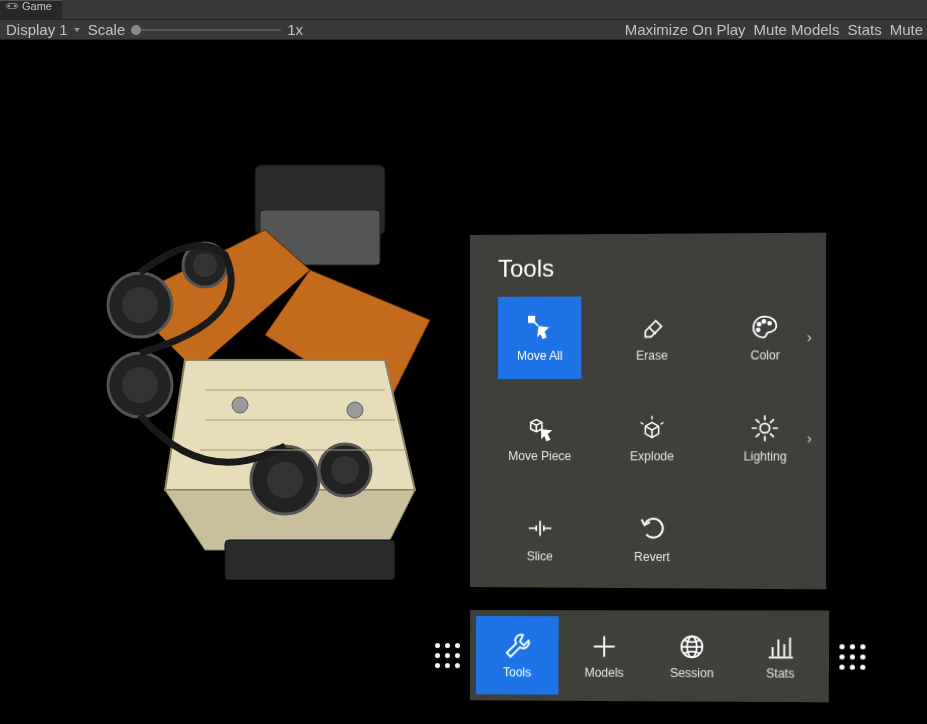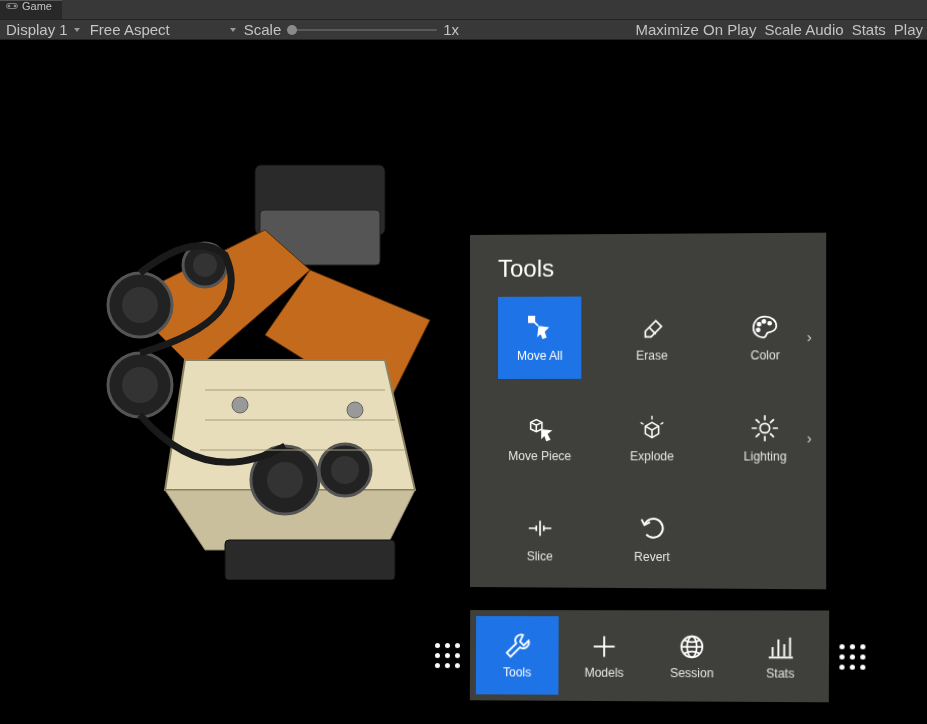--- a/index.html
+++ b/index.html
@@ -201,34 +201,30 @@
     </svg>
     <span>Game</span>
   </div>
 </div>
 
 <div class="toolbar">
   <div class="dropdown">
     <span>Display 1</span>
     <span class="caret"></span>
   </div>
-  <div class="dropdown" style="width:150px;justify-content:space-between;">
-    <span>Free Aspect</span>
-    <span class="caret"></span>
-  </div>
   <span>Scale</span>
   <div class="slider-track">
     <div class="slider-thumb"></div>
   </div>
   <span>1x</span>
   <div class="toolbar-right">
     <span class="tbtn">Maximize On Play</span>
-    <span class="tbtn">Scale Audio</span>
+    <span class="tbtn">Mute Models</span>
     <span class="tbtn">Stats</span>
-    <span class="tbtn">Play</span>
+    <span class="tbtn">Mute</span>
   </div>
 </div>
 
 <div class="viewport">
 
   <div class="engine">
     <svg viewBox="0 0 390 420" width="390" height="420">
 
       <rect x="170" y="5" width="130" height="70" rx="6" fill="#2a2a2a" stroke="#111"></rect>
       <rect x="175" y="50" width="120" height="55" rx="4" fill="#555" stroke="#222"></rect>

